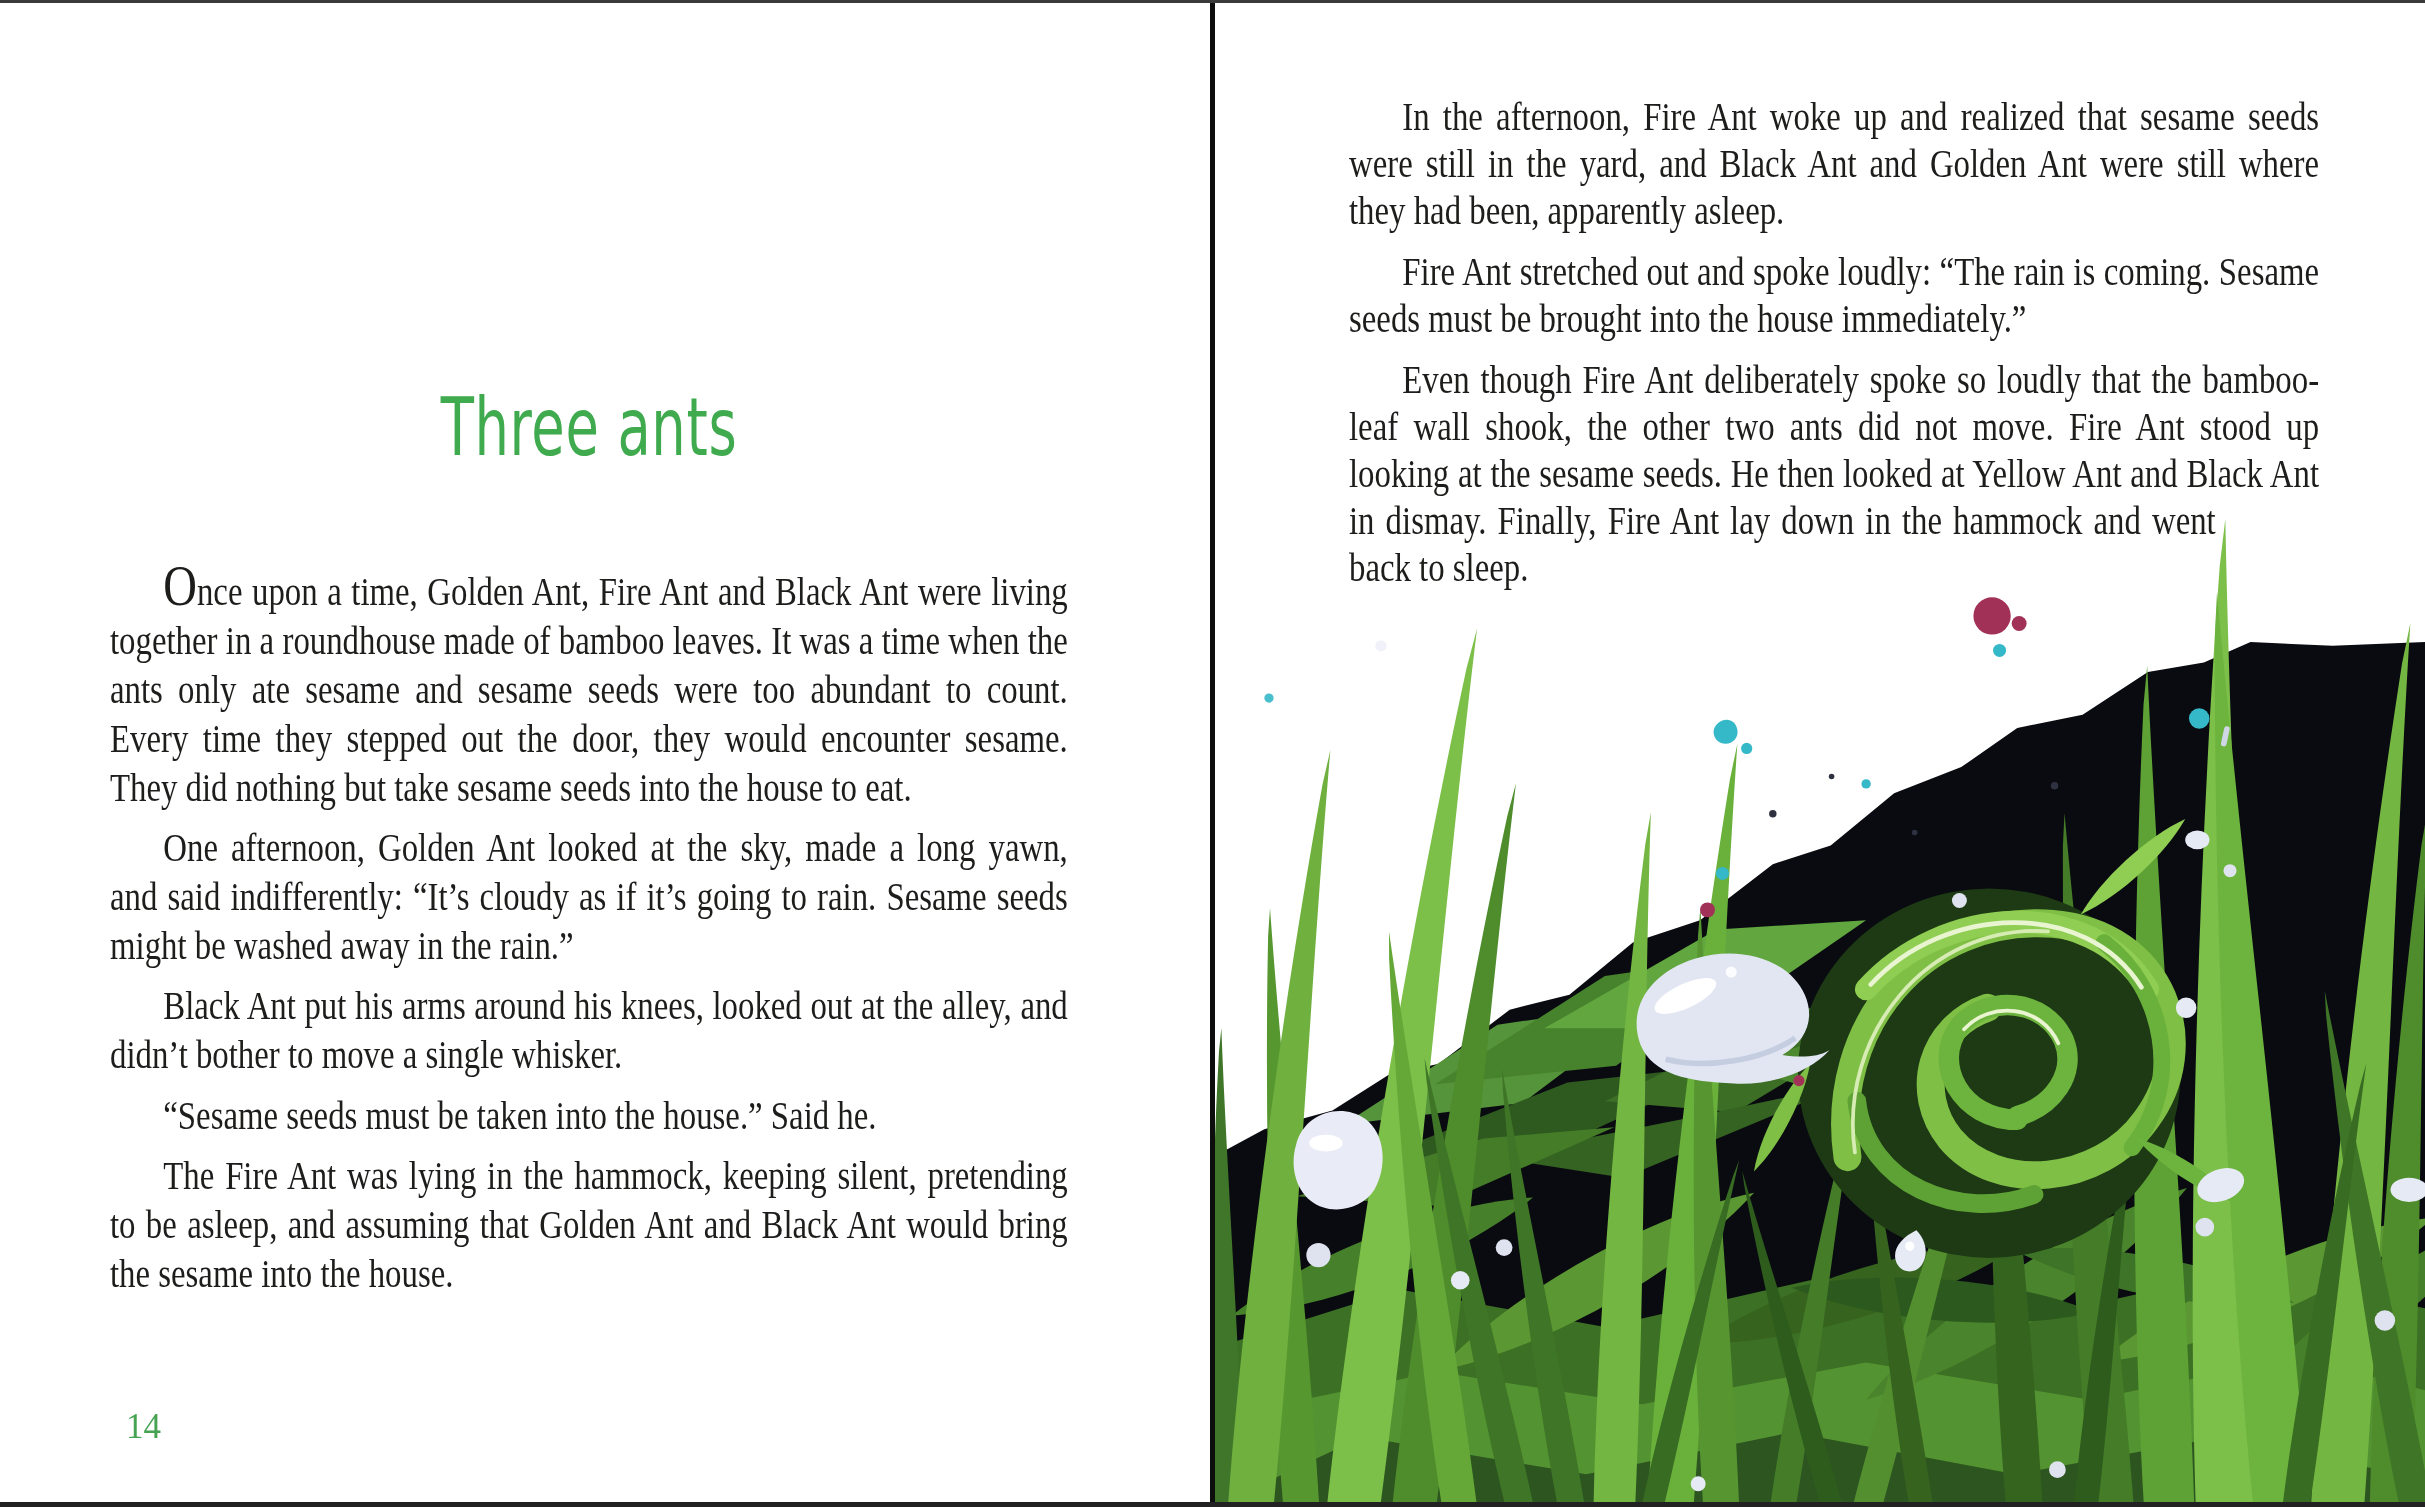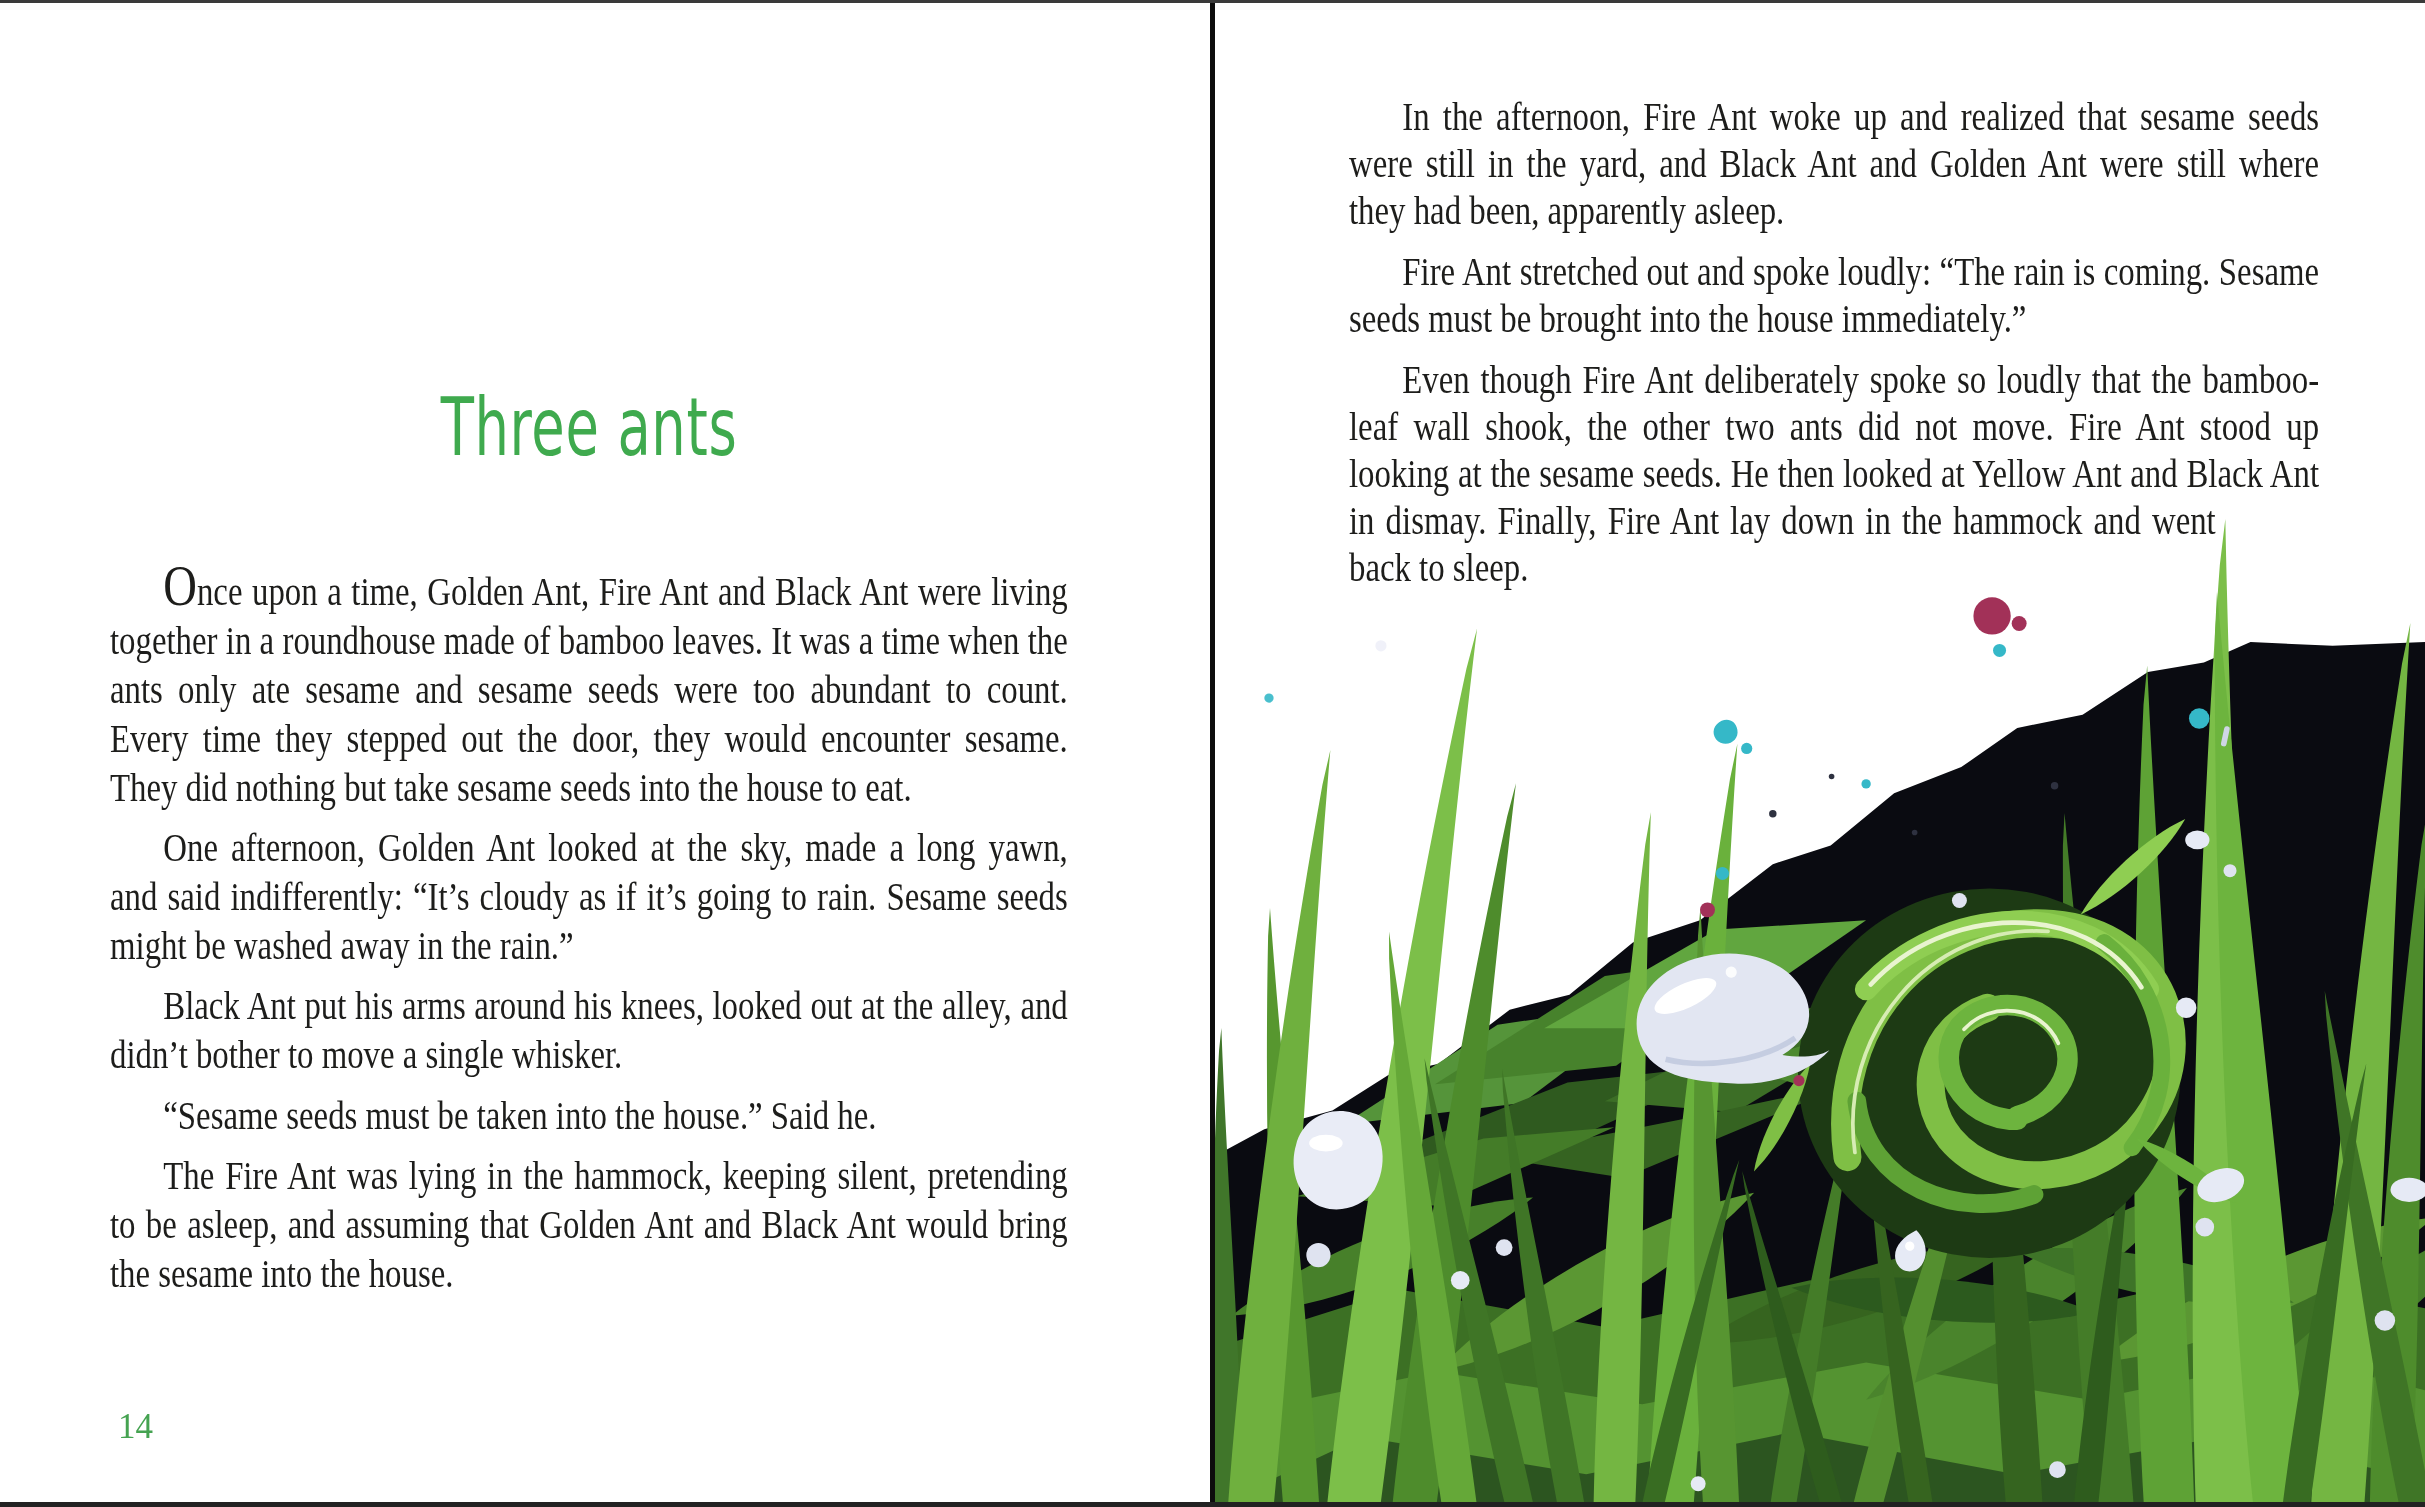--- a/index.html
+++ b/index.html
@@ -38,21 +38,21 @@
   #left-text p{margin-bottom:11.2px;}
   #left-text p:first-child::first-letter{font-size:1.42em;line-height:0;}
   #right-text{left:1349px;top:93px;width:1183px;line-height:47px;}
   #right-text p{margin-bottom:14px;}
   
   .wrap-float{
     float:right;width:126px;height:509px;
     shape-outside:polygon(0 80%,100% 80%,100% 100%,0 100%);
   }
   .folio{
-    position:absolute;left:118px;top:1407px;
+    position:absolute;left:126px;top:1407px;
     font-size:35px;color:var(--folio-green);
     z-index:5;
   }
 
   :root{
     --title-green:#3faa4e;
     --folio-green:#45a351;
   }
 
   

